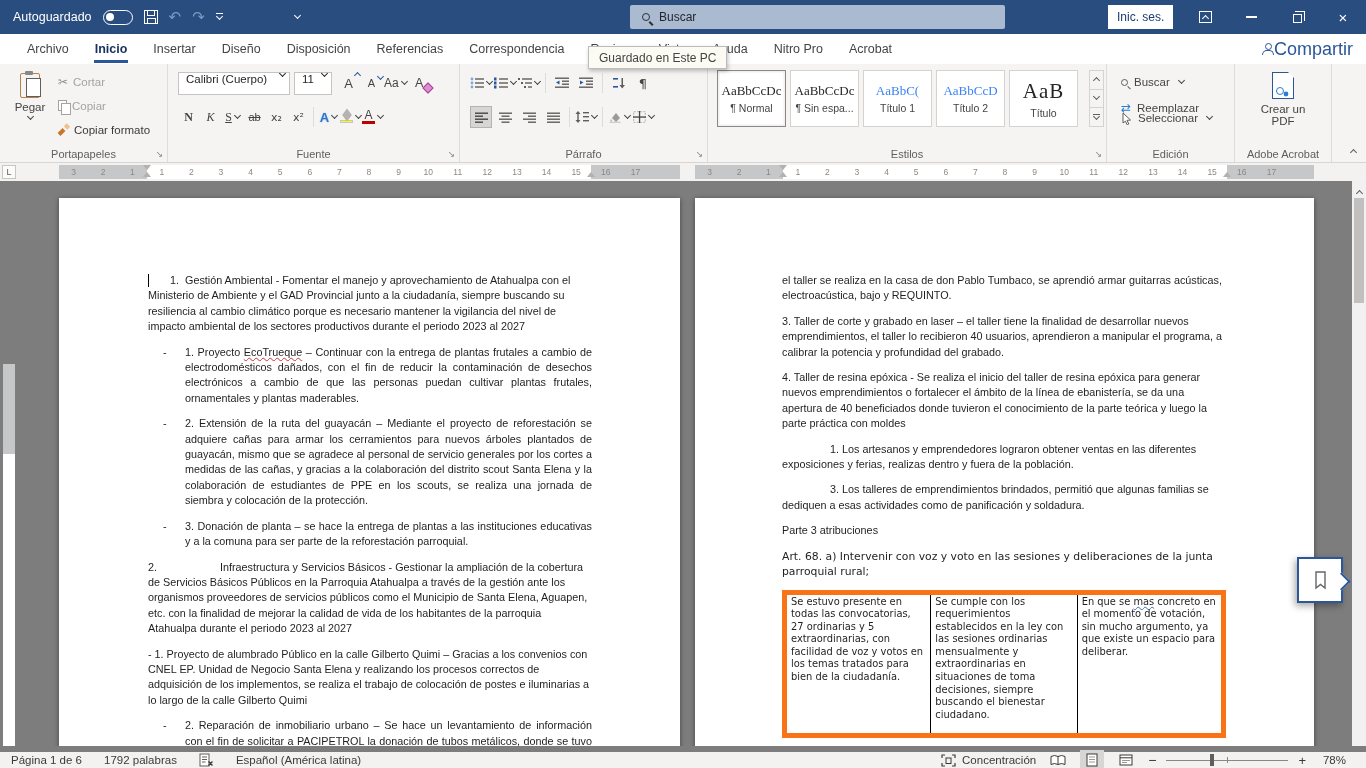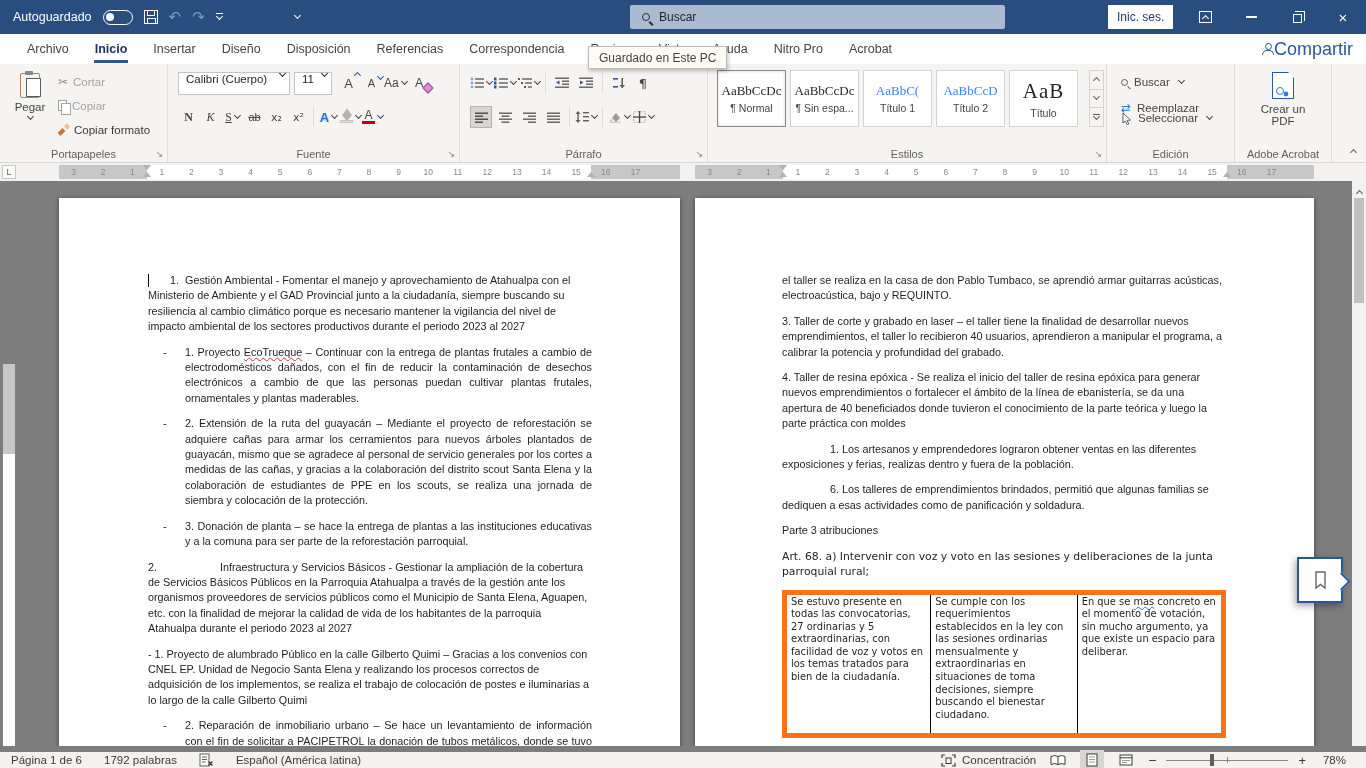--- a/index.html
+++ b/index.html
@@ -641,21 +641,21 @@
     <div>
 
         <p>el taller se realiza en la casa de don Pablo Tumbaco, se aprendió armar guitarras acústicas, electroacústica, bajo y REQUINTO.</p>
 
         <p>3. Taller de corte y grabado en laser – el taller tiene la finalidad de desarrollar nuevos emprendimientos, el taller lo recibieron 40 usuarios, aprendieron a manipular el programa, a calibrar la potencia y profundidad del grabado.</p>
 
         <p>4. Taller de resina epóxica - Se realiza el inicio del taller de resina epóxica para generar nuevos emprendimientos o fortalecer el ámbito de la línea de ebanistería, se da una apertura de 40 beneficiados donde tuvieron el conocimiento de la parte teórica y luego la parte práctica con moldes</p>
 
         <p class="indent gap-top2">1. Los artesanos y emprendedores lograron obtener ventas en las diferentes exposiciones y ferias, realizas dentro y fuera de la población.</p>
 
-        <p class="indent">6. Los talleres de emprendimientos brindados, permitió que algunas familias se dediquen a esas actividades como de panificación y soldadura.</p>
+        <p class="indent">3. Los talleres de emprendimientos brindados, permitió que algunas familias se dediquen a esas actividades como de panificación y soldadura.</p>
 
         <p class="gap-top2">Parte 3 atribuciones</p>
 
         <p class="arial">Art. 68. a) Intervenir con voz y voto en las sesiones y deliberaciones de la junta parroquial rural;</p>
 
     </div>
     <table class="dtable">
       <tbody>
           <tr>
         <td>Se estuvo presente en todas las convocatorias, 27 ordinarias y 5 extraordinarias, con facilidad de voz y votos en los temas tratados para bien de la ciudadanía.</td>

